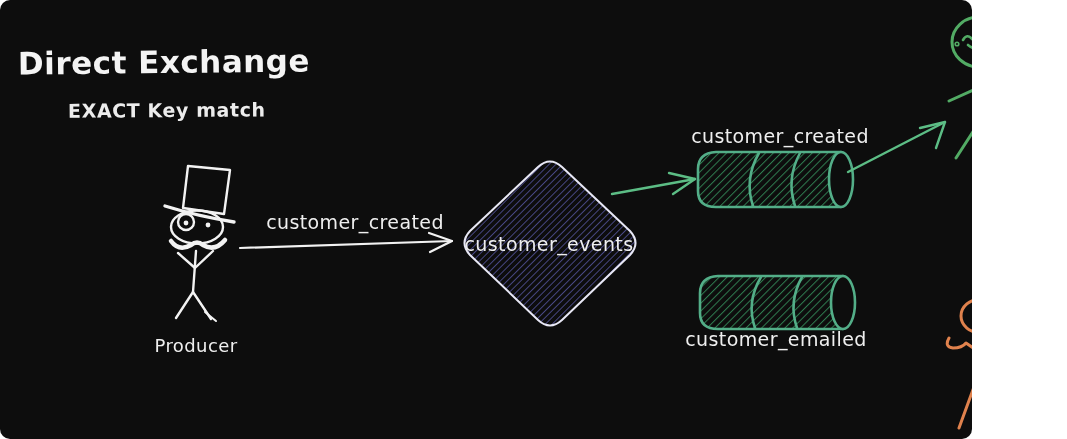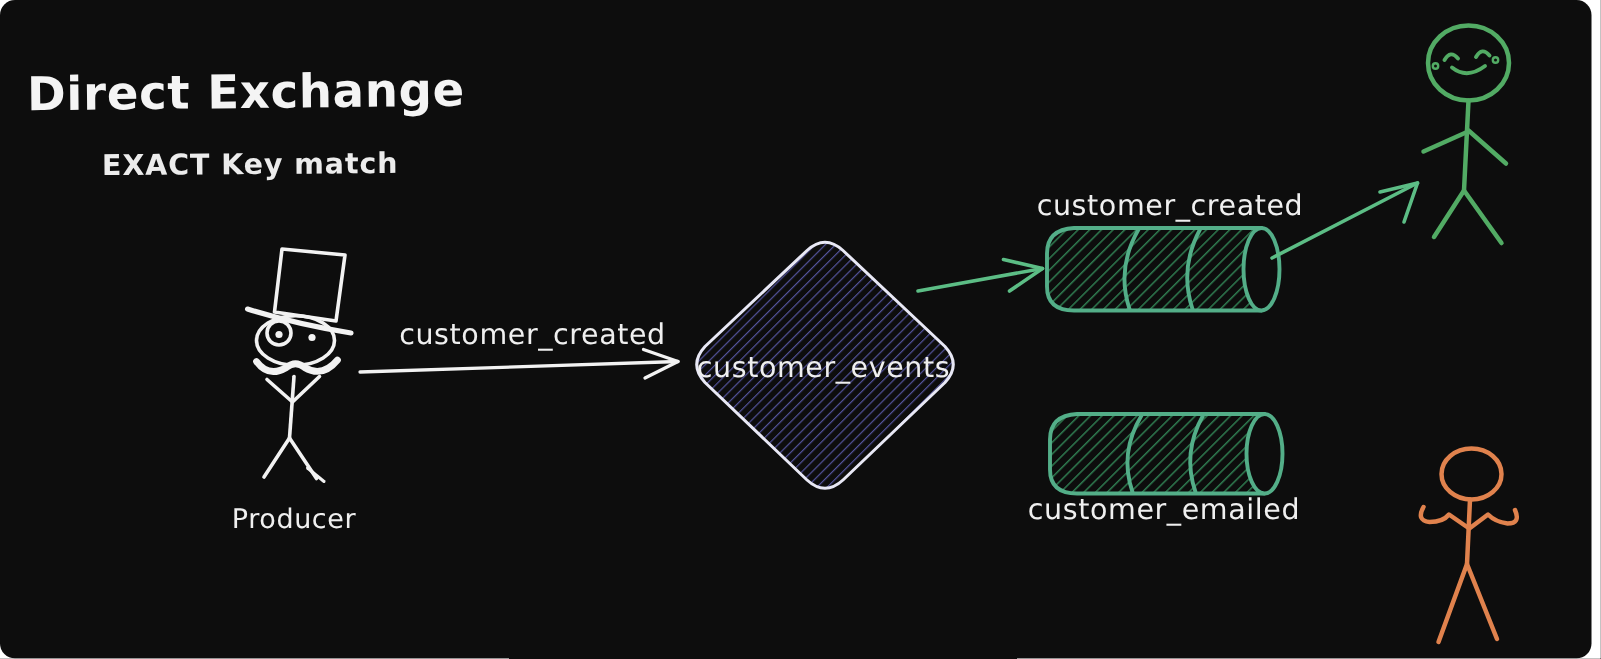--- a/index.html
+++ b/index.html
@@ -1,18 +1,18 @@
 <!DOCTYPE html>
 <html><head>
 <meta charset="utf-8">
 <style>
   html, body { margin: 0; padding: 0; background: #ffffff; }
   .stage {
     position: relative;
-    width: 1061px;
+    width: 972px;
     height: 439px;
     background: #0d0d0d;
     border-radius: 10px;
     overflow: hidden;
     font-family: "DejaVu Sans", sans-serif;
   }
   .title {
     position: absolute;
     left: 18px;
     top: 44px;

